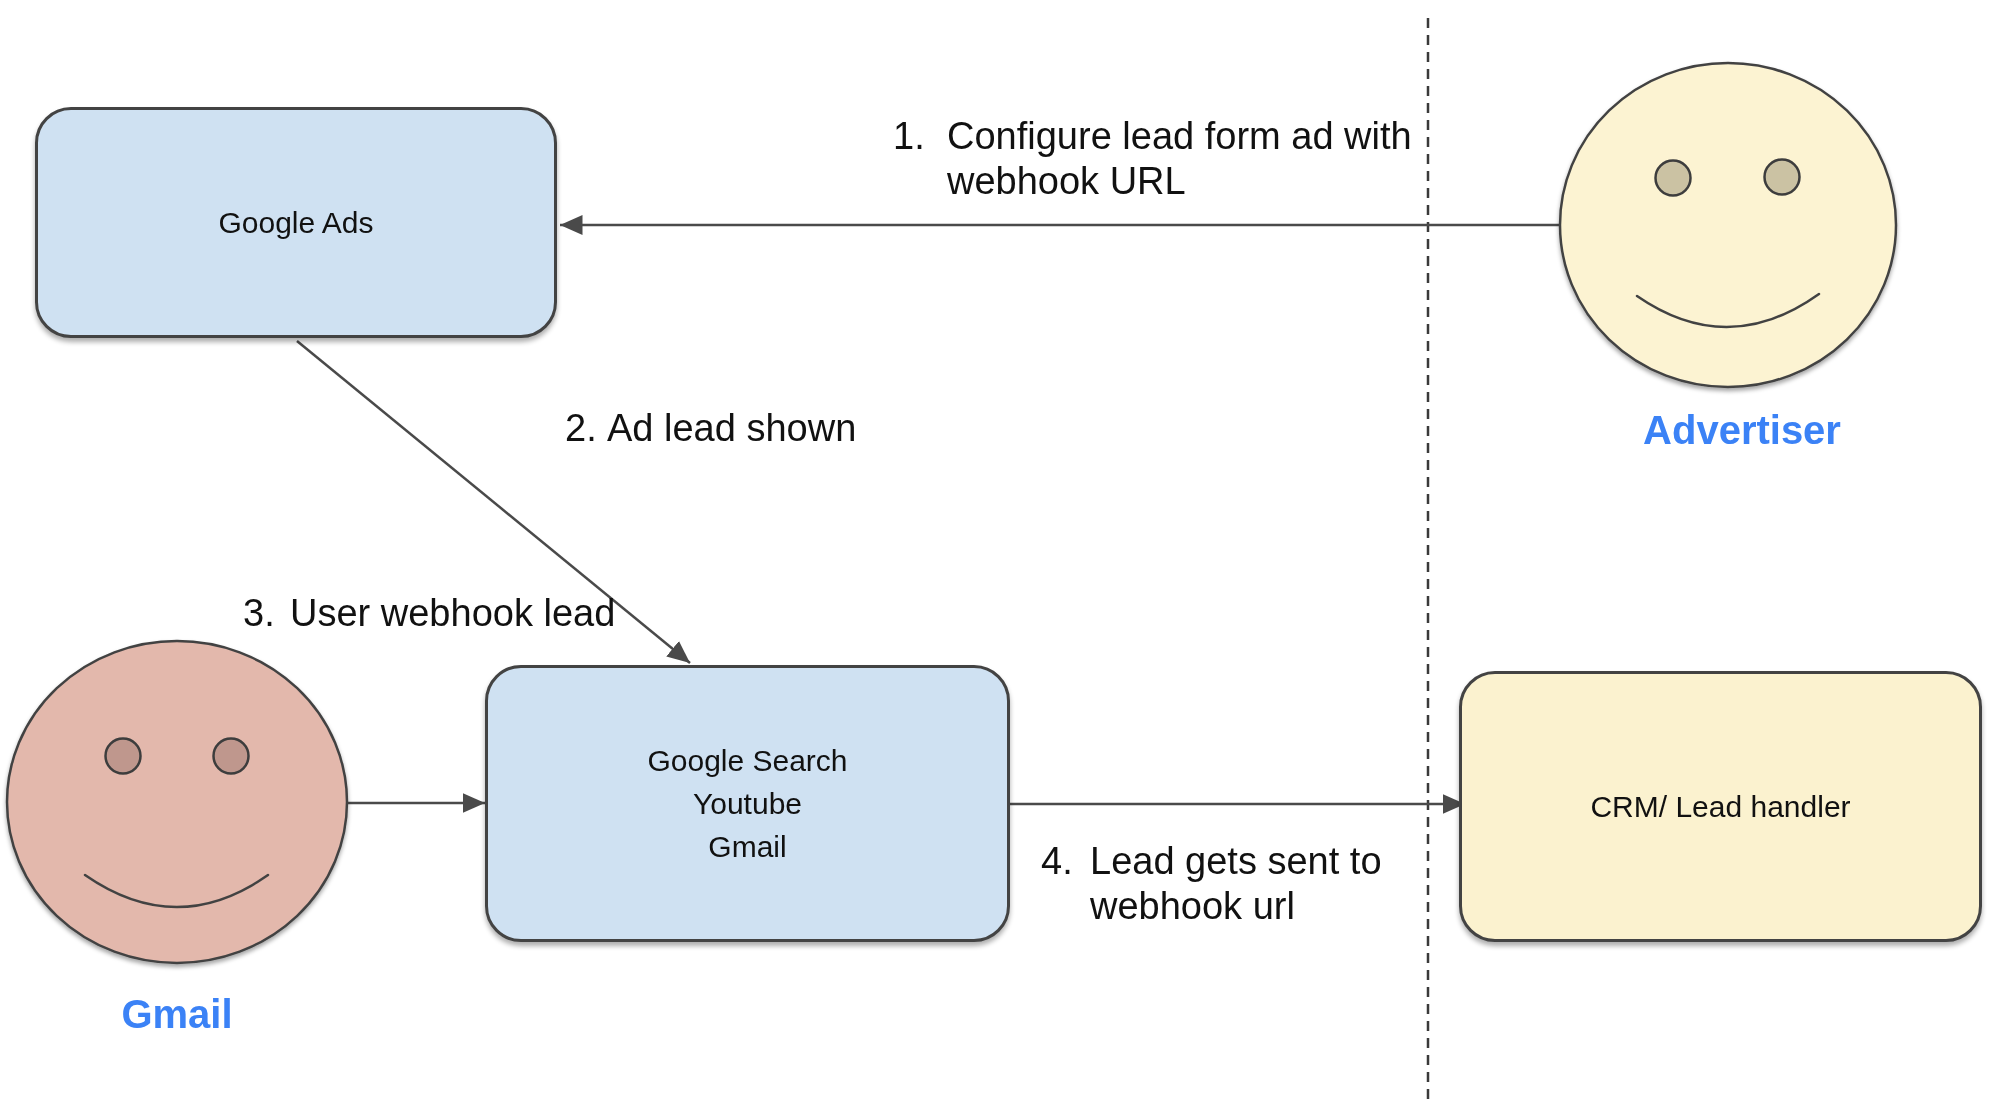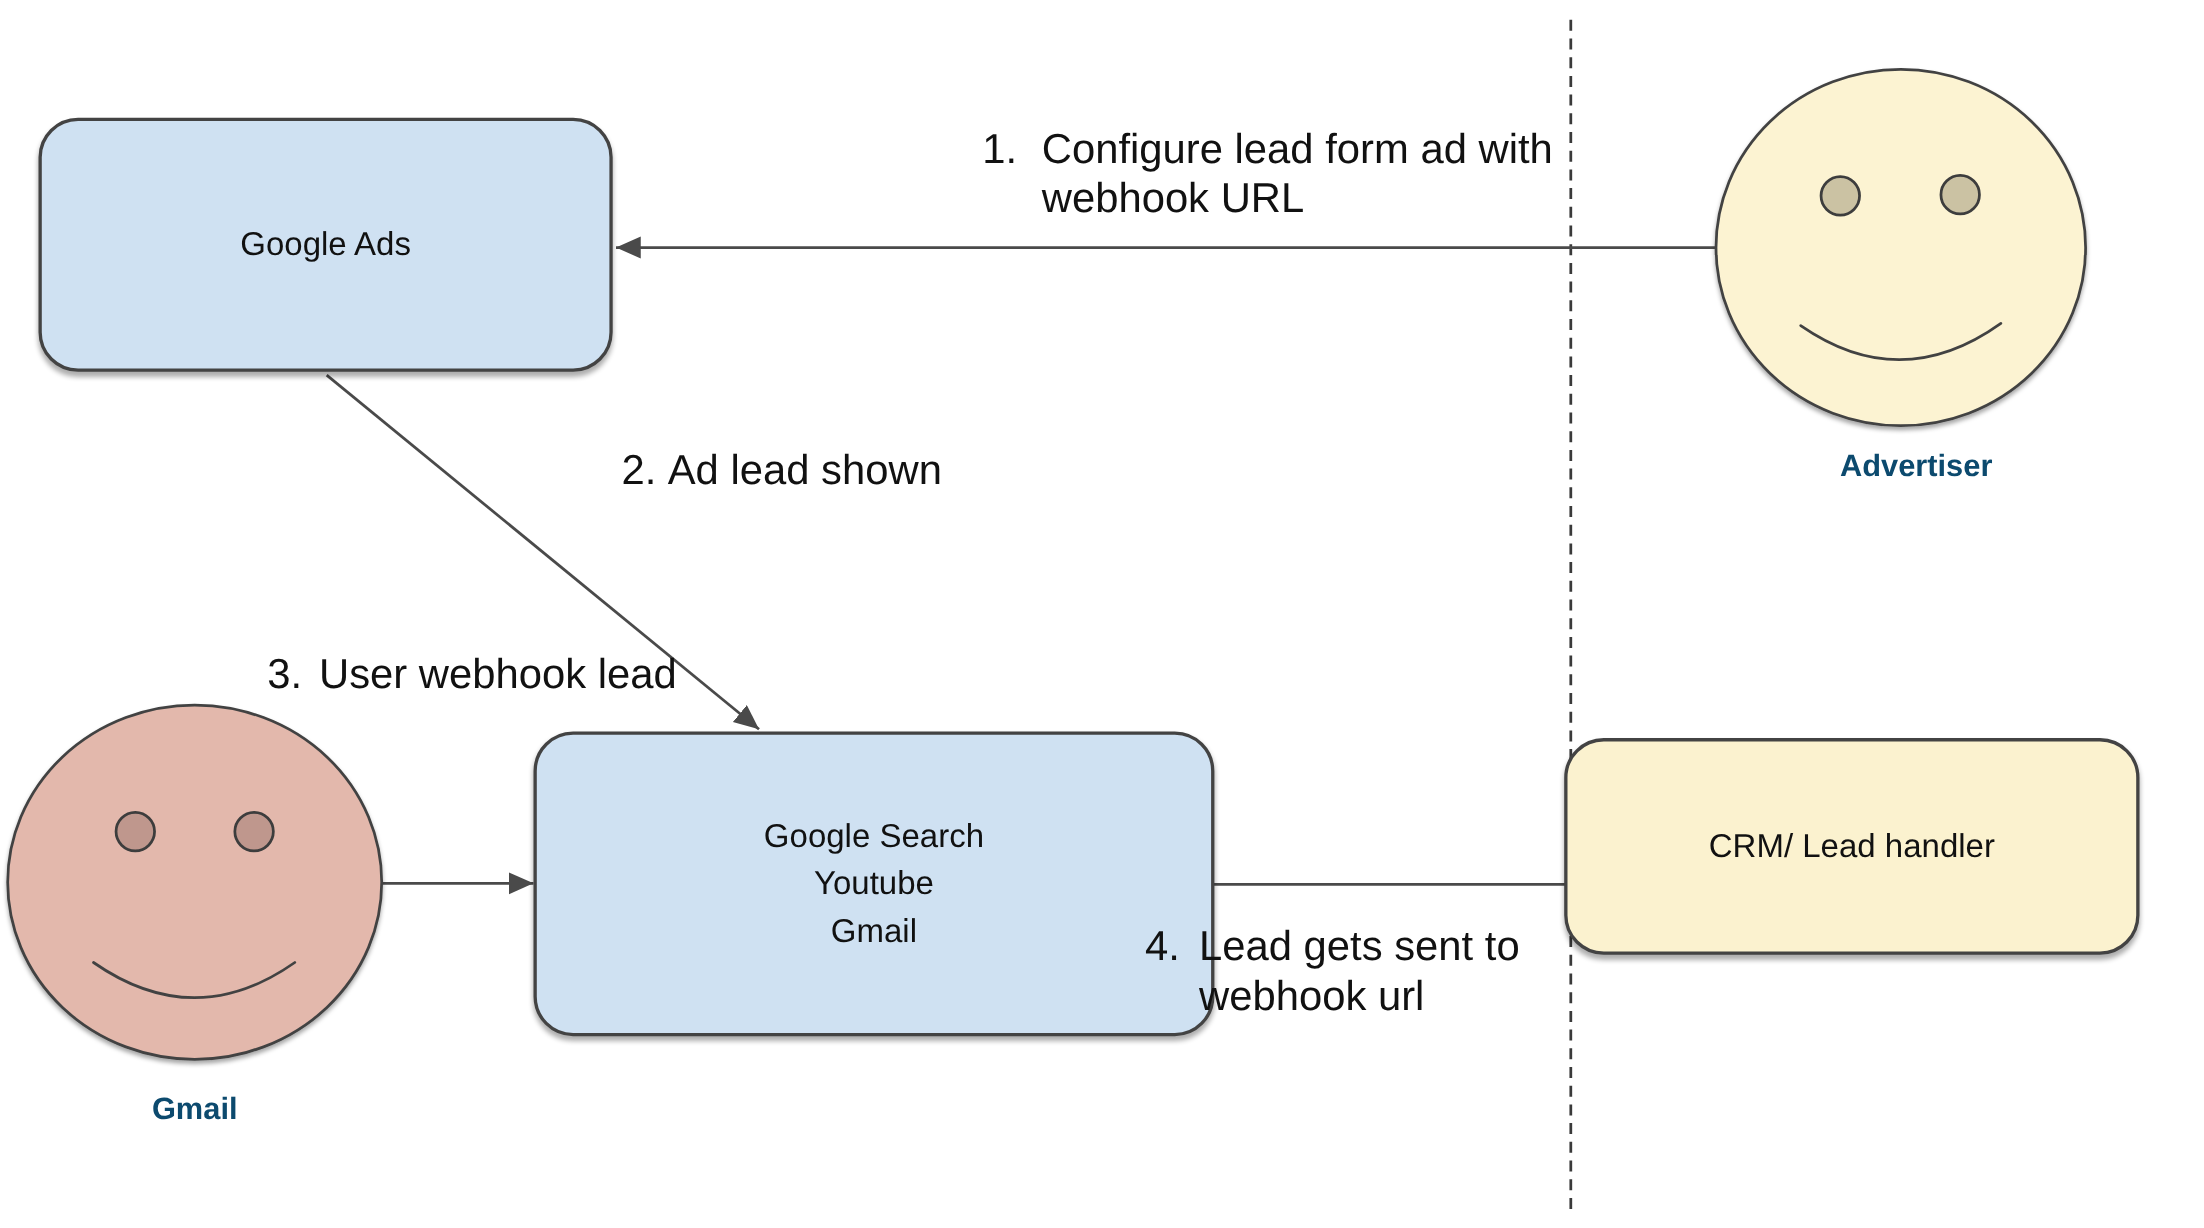--- a/index.html
+++ b/index.html
@@ -14,21 +14,21 @@
     border:3px solid #434343;border-radius:36px;
     box-shadow:0 4px 5px rgba(0,0,0,0.32);
     font-size:30px;line-height:43px;text-align:center;white-space:pre-line;
     box-sizing:border-box;color:#111111;
   }
   
   .step{position:absolute;display:flex;font-size:38px;line-height:45px;color:#111111;}
   .step .num{flex:none;display:inline-block;}
   .step .txt{white-space:pre-line;}
   
-  .actor-label{position:absolute;font-size:28px;font-weight:bold;text-align:center;color:#0c4a6e;}
+  .actor-label{position:absolute;font-size:40px;font-weight:bold;text-align:center;color:#3b82f6;}
   
   .face{stroke:#434343;stroke-width:2.5;}
   .eye{stroke:#3d3d3d;stroke-width:2.5;}
   .smile{stroke:#434343;stroke-width:2.5;fill:none;stroke-linecap:round;}
   .arrow-line{stroke:#4a4a4a;stroke-width:2.5;fill:none;}
   .dashed-line{stroke:#3a3a3a;stroke-width:2.5;stroke-dasharray:10 7;fill:none;}
 </style>
 </head>
 <body>
 
@@ -64,25 +64,25 @@
     <g filter="url(#ds)">
       <ellipse class="face" cx="1728" cy="225" rx="168" ry="162" style="fill: rgb(252, 243, 210);"></ellipse>
       <circle class="eye" cx="1673" cy="178" r="17.5" style="fill: rgb(203, 194, 163);"></circle>
       <circle class="eye" cx="1782" cy="177" r="17.5" style="fill: rgb(203, 194, 163);"></circle>
       <path class="smile" d="M1637,296 Q1728,359 1819,294"></path>
     </g>
   </svg>
 
   <div class="node" style="left: 35px; top: 107px; width: 522px; height: 231px; background-color: rgb(207, 225, 242);">Google Ads</div>
 
-  <div class="node" style="left: 485px; top: 665px; width: 619px; height: 277px; background-color: rgb(207, 225, 242);">Google Search
+  <div class="node" style="left: 485px; top: 665px; width: 525px; height: 277px; background-color: rgb(207, 225, 242);">Google Search
 Youtube
 Gmail</div>
 
-  <div class="node" style="left: 1422px; top: 671px; width: 523px; height: 197px; background-color: rgb(251, 242, 207);">CRM/ Lead handler</div>
+  <div class="node" style="left: 1459px; top: 671px; width: 523px; height: 271px; background-color: rgb(251, 242, 207);">CRM/ Lead handler</div>
 
   <div class="step" style="left:893px;top:114px;">
     <span class="num" style="width:54px;">1.</span>
     <span class="txt">Configure lead form ad with
 webhook URL</span>
   </div>
 
   <div class="step" style="left:565px;top:406px;">
     <span class="num" style="width:42px;">2.</span>
     <span class="txt">Ad lead shown</span>

